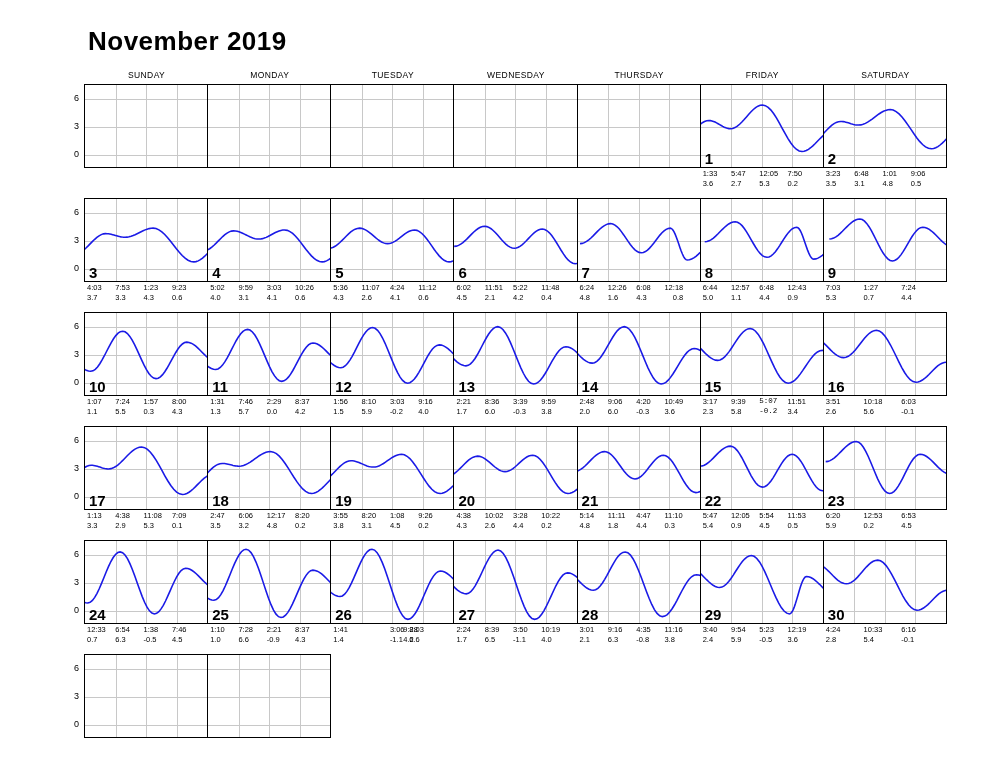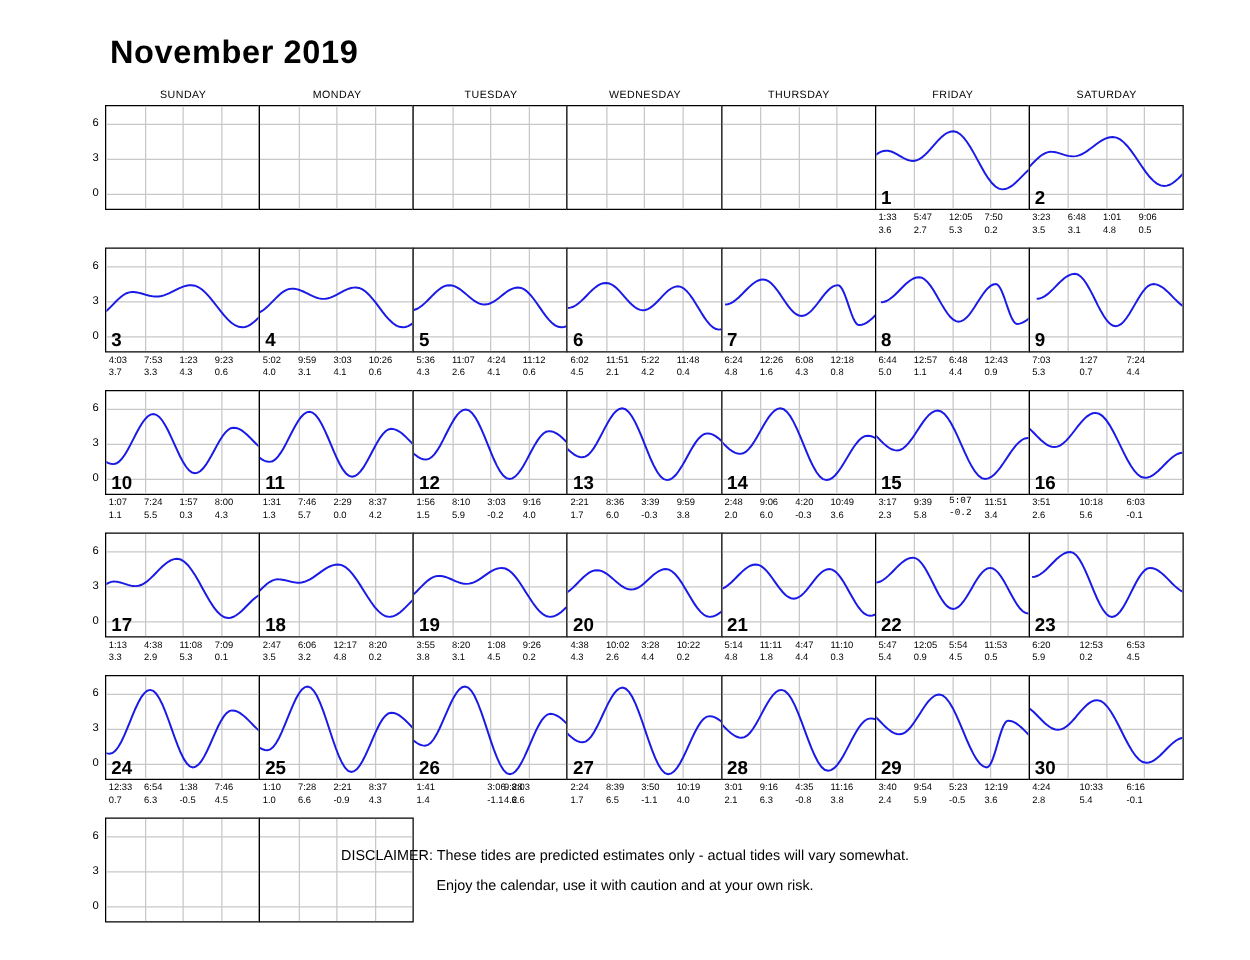--- a/index.html
+++ b/index.html
@@ -443,21 +443,21 @@
               <span class="h">4.8</span>
             </div>
             <div class="tide" style="left: 30.3px;">
               <span class="t">12:26</span>
               <span class="h">1.6</span>
             </div>
             <div class="tide" style="left: 58.6px;">
               <span class="t">6:08</span>
               <span class="h">4.3</span>
             </div>
-            <div class="tide" style="left: 86.9px;">
+            <div class="tide" style="left: 86.9px; text-align: right;">
               <span class="t">12:18</span>
               <span class="h">0.8</span>
             </div>
           </div>
         </div>
         <div class="daycell">
           <div class="plotbox">
             <div class="hline" style="top: 70px;"></div>
             <div class="hline" style="top: 42px;"></div>
             <div class="hline" style="top: 14px;"></div>
@@ -1222,16 +1222,14 @@
             <div class="hline" style="top: 14px;"></div>
             <div class="vline" style="left: 25%;"></div>
             <div class="vline" style="left: 50%;"></div>
             <div class="vline" style="left: 75%;"></div>
           </div>
           <div class="tides"></div>
         </div>
       </div>
     </div>
 
-  <div class="footer disc1">DISCLAIMER: These tides are predicted estimates only - actual tides will vary somewhat.</div>
-  <div class="footer disc2">Enjoy the calendar, use it with caution and at your own risk.</div>
 
 </div>
 
 </body></html>

